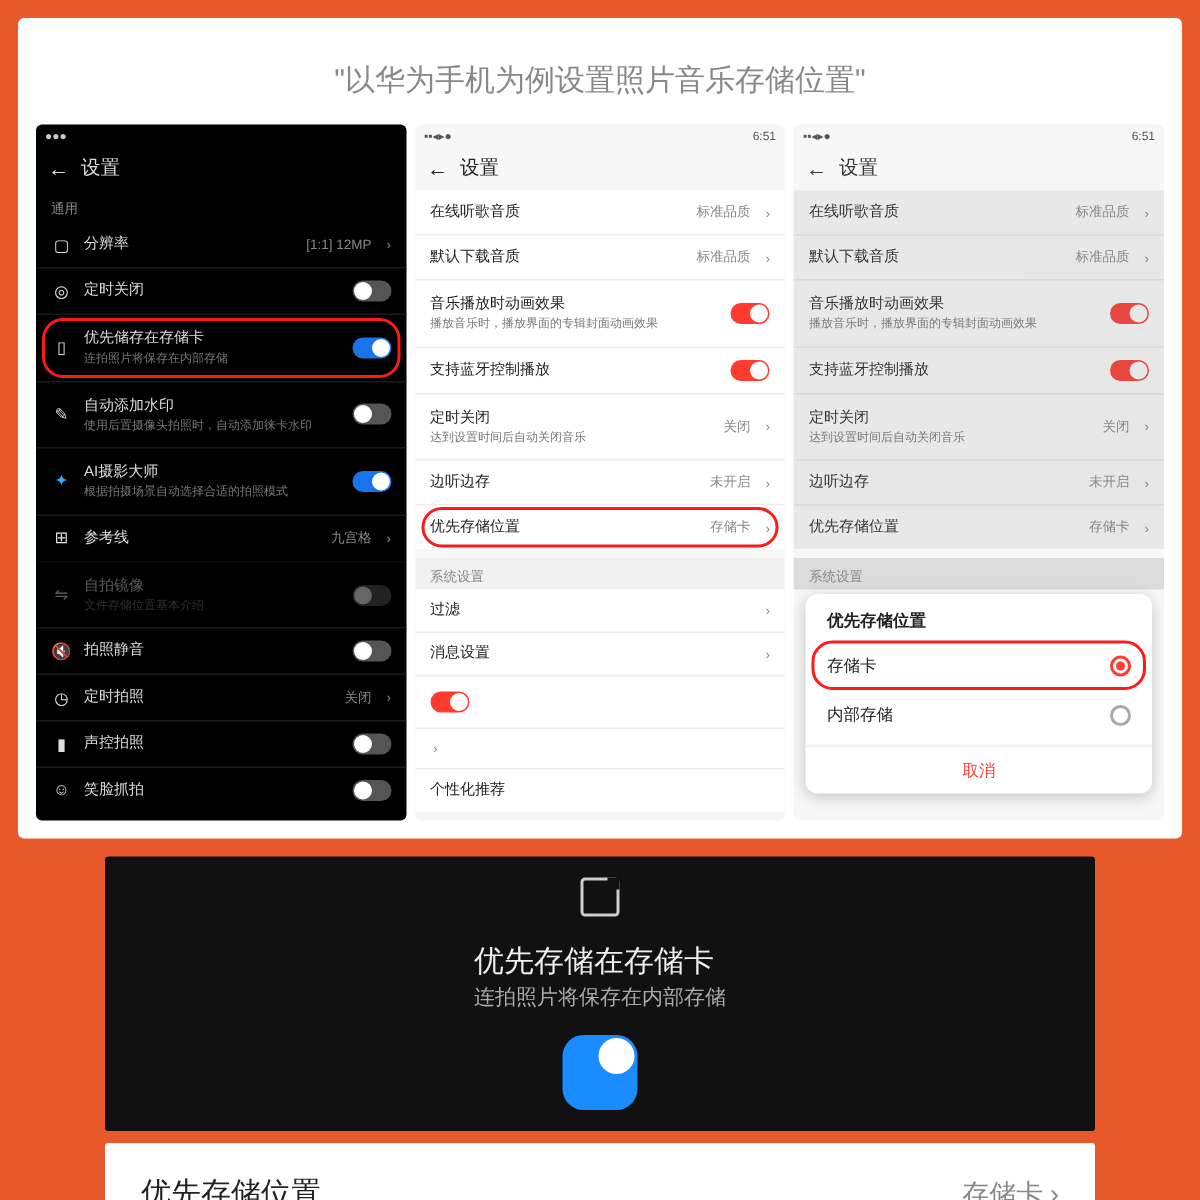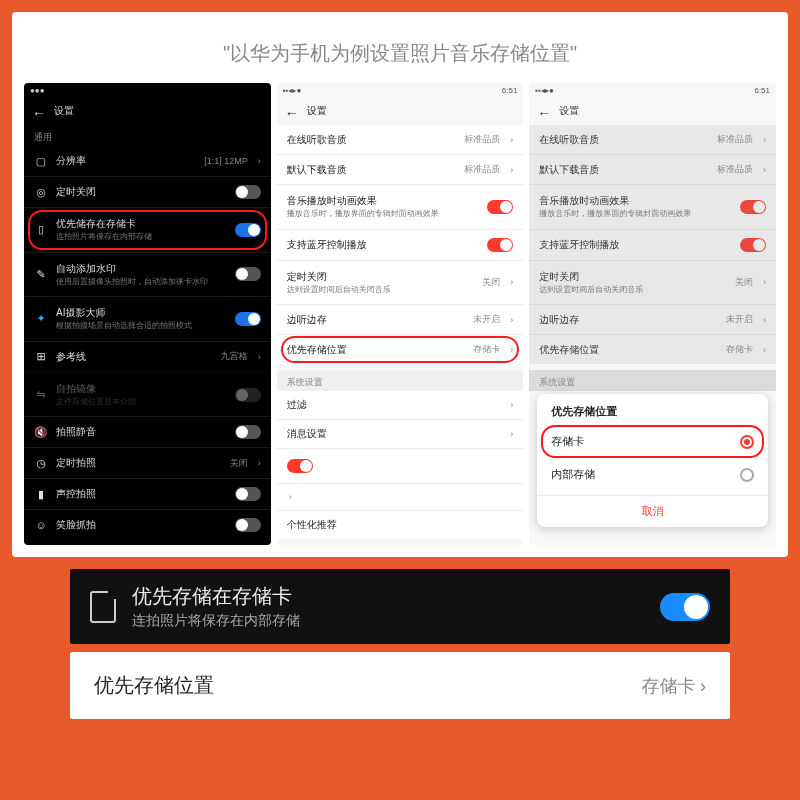--- a/index.html
+++ b/index.html
@@ -12,21 +12,21 @@
 
   .shots { display: flex; gap: 6px; padding: 0 12px 12px; }
   .phone { flex: 1; border-radius: 4px; overflow: hidden; font-size: 10px; position: relative; min-height: 400px; }
 
   
   .dark { background: #000; color: #ddd; }
   .statusbar { height: 14px; padding: 2px 6px; font-size: 8px; display: flex; justify-content: space-between; align-items: center; color: #ccc; }
   .light .statusbar, .grey .statusbar { color: #555; }
   .topbar { display: flex; align-items: center; padding: 6px 8px; gap: 8px; }
   .back-arrow { font-size: 14px; }
-  .topbar-title { font-size: 10px; }
+  .topbar-title { font-size: 13px; }
   .section-label { font-size: 9px; color: #888; padding: 6px 10px 2px; }
   .row { display: flex; align-items: center; padding: 8px 10px; gap: 8px; position: relative; }
   .row.tall { padding: 10px 10px; }
   .row-icon { width: 14px; height: 14px; flex: 0 0 14px; display: flex; align-items: center; justify-content: center; font-size: 11px; }
   .row-main { flex: 1; min-width: 0; }
   .row-title { font-size: 10px; line-height: 1.2; }
   .row-sub { font-size: 8px; color: #777; line-height: 1.2; margin-top: 2px; }
   .row-value { font-size: 9px; color: #888; }
   .chev { color: #888; font-size: 9px; margin-left: 2px; }
   .toggle { width: 26px; height: 14px; border-radius: 7px; background: #555; position: relative; flex: 0 0 26px; }
@@ -45,21 +45,21 @@
   .dialog { position: absolute; left: 8px; right: 8px; bottom: 18px; background: #fff; border-radius: 8px; padding: 10px 0 6px; box-shadow: 0 2px 10px rgba(0,0,0,.2); }
   .dialog-title { font-size: 11px; font-weight: 600; padding: 0 14px 6px; }
   .dialog-row { display: flex; align-items: center; justify-content: space-between; padding: 9px 14px; font-size: 11px; position: relative; }
   .radio { width: 14px; height: 14px; border: 2px solid #aaa; border-radius: 50%; position: relative; }
   .radio.sel { border-color: #ff3b30; }
   .radio.sel::after { content: ""; position: absolute; inset: 2px; background: #ff3b30; border-radius: 50%; }
   .dialog-cancel { text-align: center; color: #ff3b30; font-size: 11px; padding: 8px 18px 2px; border-top: 1px solid #eee; margin-top: 4px; }
 
   
   .strip { margin: 8px 70px; border-radius: 2px; overflow: hidden; }
-  .strip-dark { background: #111; color: #eee; display: flex; align-items: center; padding: 14px 20px; gap: 16px; }
+  .strip-dark { background: #111; color: #eee; display: flex; align-items: center; padding: 14px 20px; gap: 16px; flex-direction: column; }
   .sd-icon { width: 26px; height: 32px; border: 2px solid #ccc; border-radius: 3px; position: relative; flex: 0 0 26px; }
   .sd-icon::before { content: ""; position: absolute; top: -2px; right: -2px; width: 8px; height: 8px; background: #111; }
   .strip-dark .t1 { font-size: 20px; }
   .strip-dark .t2 { font-size: 14px; color: #aaa; margin-top: 2px; }
   .big-toggle { width: 50px; height: 28px; border-radius: 14px; background: #1a8cff; position: relative; flex: 0 0 50px; }
   .big-toggle::after { content: ""; position: absolute; width: 24px; height: 24px; background: #fff; border-radius: 50%; top: 2px; right: 2px; }
   .strip-light { background: #fff; display: flex; align-items: center; justify-content: space-between; padding: 20px 24px; }
   .strip-light .lab { font-size: 20px; color: #222; }
   .strip-light .val { font-size: 18px; color: #888; }
 </style>

